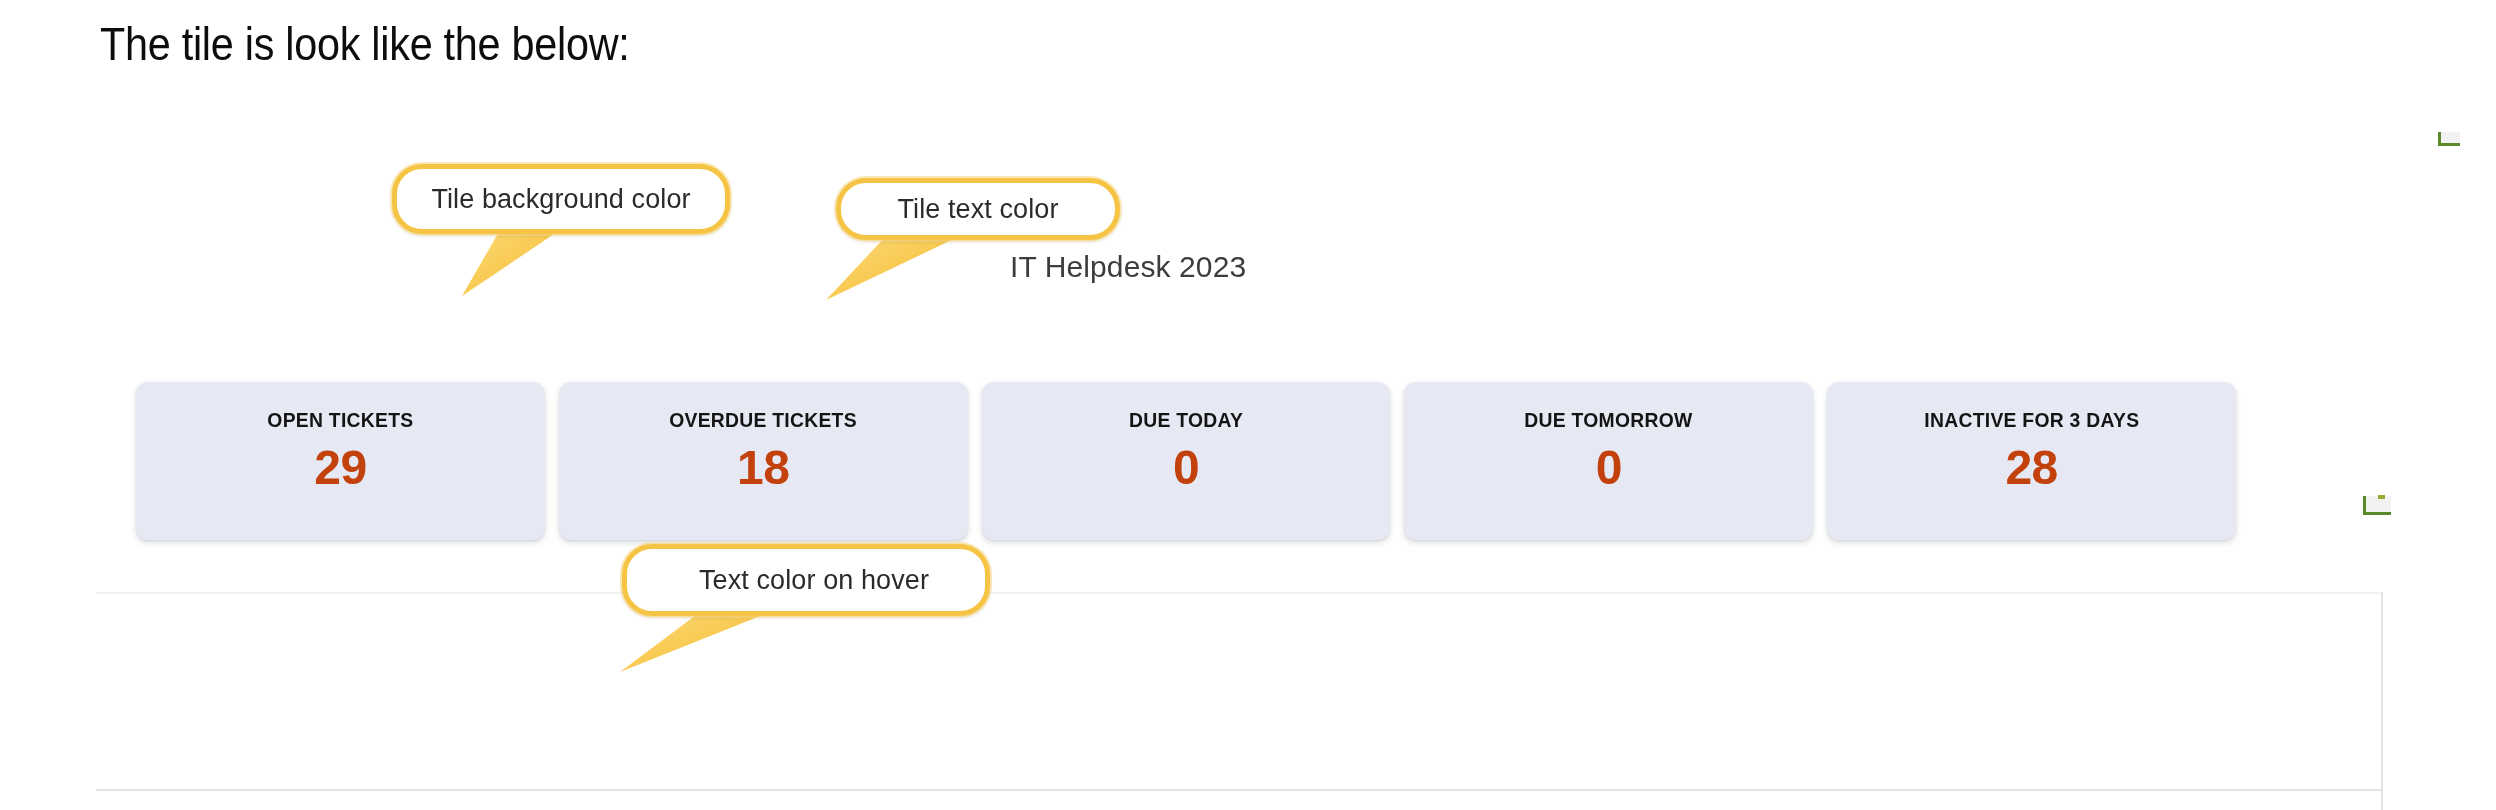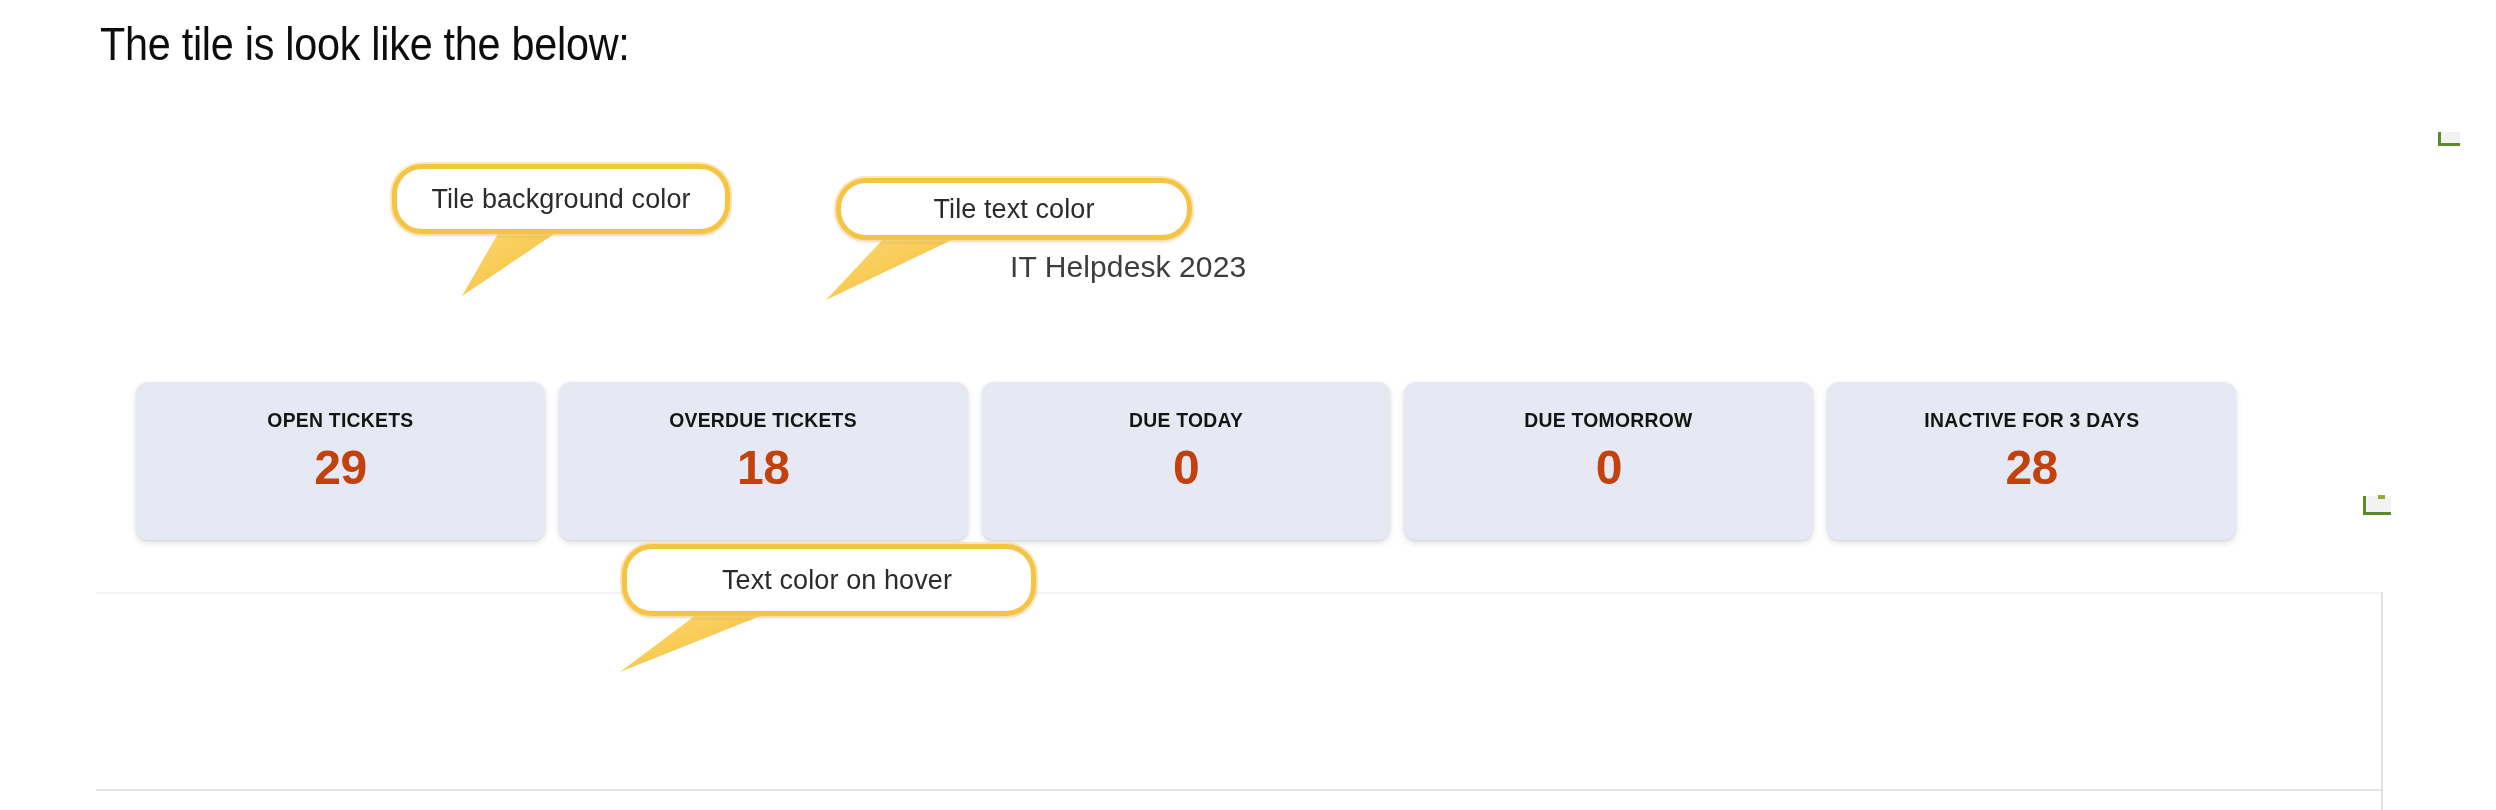--- a/index.html
+++ b/index.html
@@ -155,22 +155,22 @@
   }
   .callout-text {
     font-size: 27px;
     font-weight: 400;
     color: #2b2b2b;
     white-space: nowrap;
     letter-spacing: 0.1px;
   }
 
   .callout-bg   { left: 392px; top: 164px; width: 338px; height: 70px; }
-  .callout-txt  { left: 836px; top: 178px; width: 356px; height: 62px; }
-  .callout-hov  { left: 622px; top: 544px; width: 414px; height: 72px; padding-left: 16px; }
+  .callout-txt  { left: 836px; top: 178px; width: 284px; height: 62px; }
+  .callout-hov  { left: 622px; top: 544px; width: 368px; height: 72px; padding-left: 16px; }
 
   
   .tail-layer {
     position: absolute;
     left: 0; top: 0;
     width: 2496px; height: 810px;
     pointer-events: none;
     z-index: 19;
   }
 </style>

